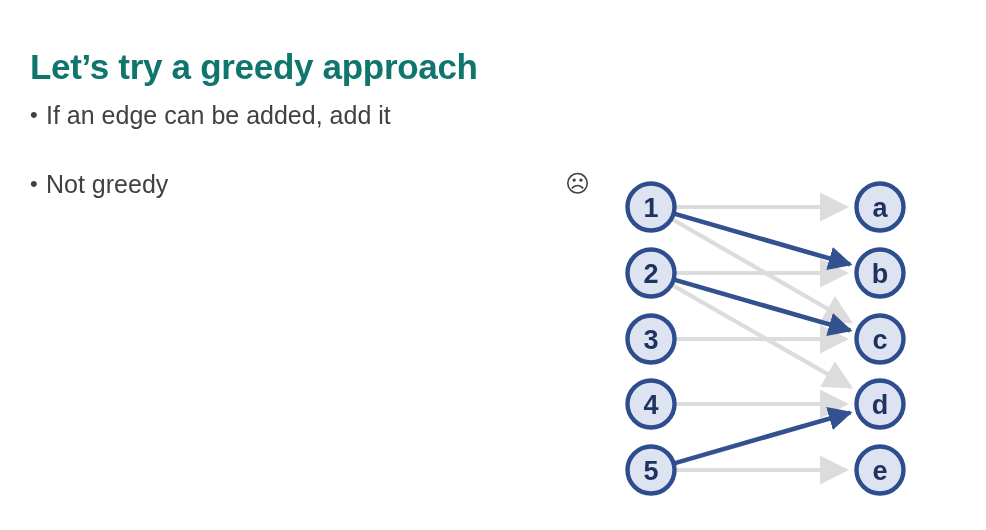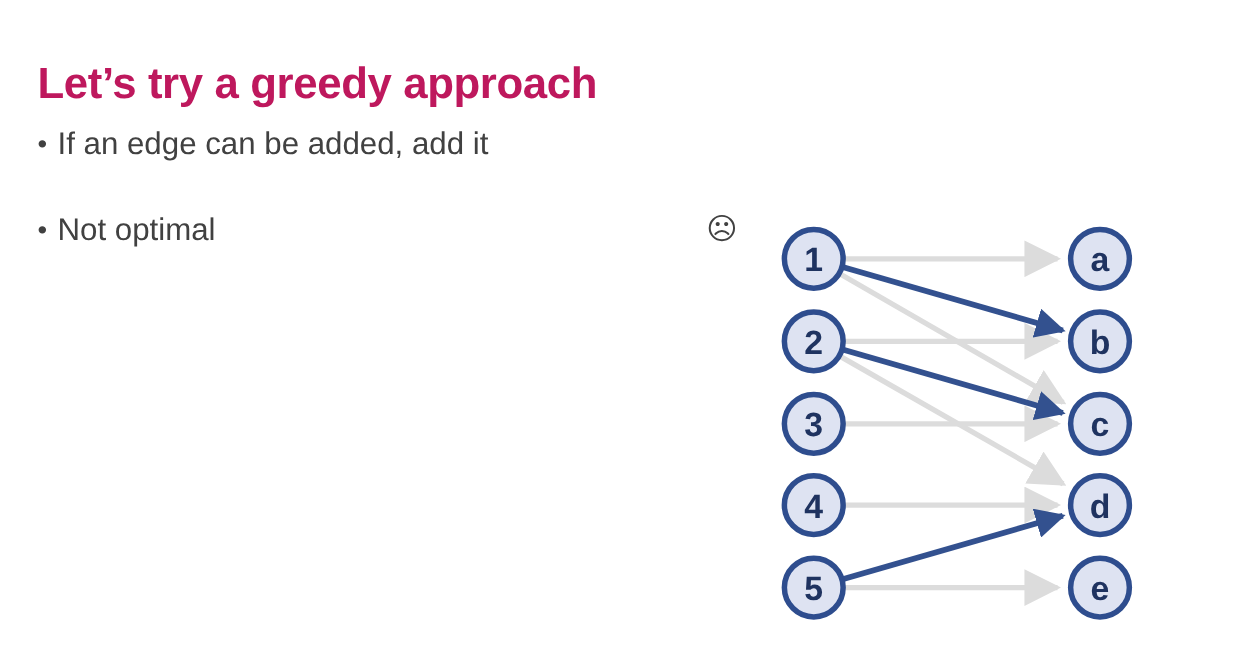--- a/index.html
+++ b/index.html
@@ -22,21 +22,21 @@
     height: 530px;
     background: #ffffff;
   }
 
   #slide-title {
     position: absolute;
     left: 30px;
     top: 24px;
     font-size: 35px;
     font-weight: bold;
-    color: #be185d;
+    color: #0f766e;
     letter-spacing: -0.3px;
     white-space: nowrap;
   }
 
   #bullet-list {
     position: absolute;
     left: 30px;
     top: 100px;
     width: 560px;
   }
@@ -91,21 +91,21 @@
 
   <div id="bullet-list">
 
     <div class="bullet-row">
       <span class="bullet-dot">•</span>
       <span class="bullet-text">If an edge can be added, add it</span>
     </div>
 
     <div class="bullet-row spaced">
       <span class="bullet-dot">•</span>
-      <span class="bullet-text">Not optimal</span>
+      <span class="bullet-text">Not greedy</span>
       <span class="bullet-emoji">☹</span>
     </div>
 
   </div>
 
   <div id="graph-figure">
     <svg id="graph-svg" width="340" height="350" viewBox="0 0 340 350" xmlns="http://www.w3.org/2000/svg">
       <defs>
         <marker id="arrow-gray" viewBox="0 0 10 10" refX="9" refY="5" markerWidth="7" markerHeight="7" orient="auto-start-reverse">
           <path d="M 0 0 L 10 5 L 0 10 z" fill="#DCDCDC"></path>

